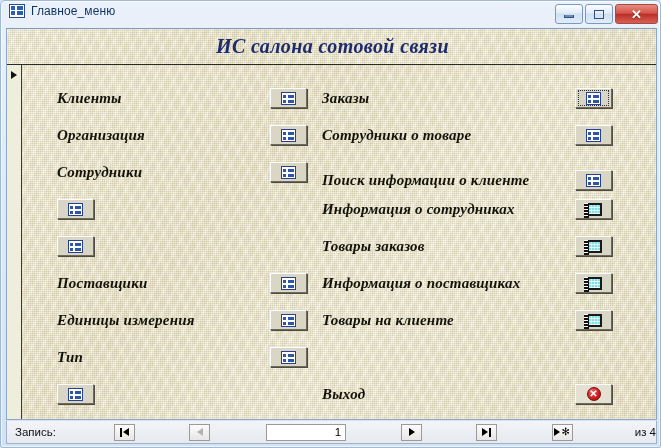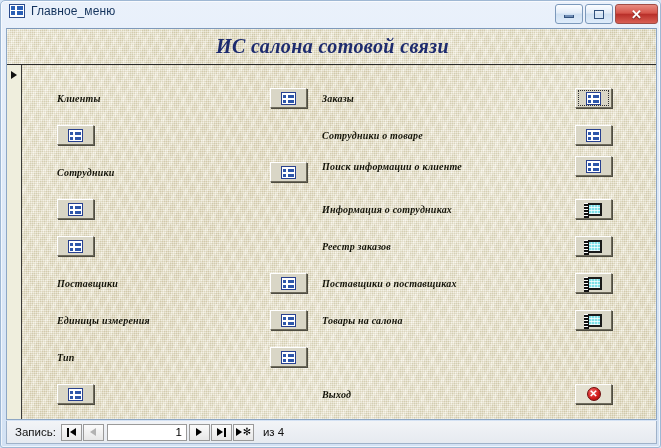--- a/index.html
+++ b/index.html
@@ -205,21 +205,21 @@
     left: 0;
     width: 100%;
     height: 22px;
     display: flex;
     align-items: center;
   }
   .menu-label {
     font-family: "Liberation Serif", "DejaVu Serif", serif;
     font-style: italic;
     font-weight: bold;
-    font-size: 10px;
+    font-size: 15px;
     color: #121208;
     white-space: nowrap;
     flex: 1 1 auto;
     letter-spacing: 0.2px;
   }
 
   
   .cmd-btn {
     flex: none;
     width: 37px;
@@ -331,20 +331,21 @@
     height: 23px;
     box-sizing: border-box;
     background: linear-gradient(180deg, #f2f4f7 0%, #e6eaf0 100%);
     border: 1px solid #9fb2c9;
     border-top: none;
     display: flex;
     align-items: center;
     padding-left: 8px;
     font-size: 11.5px;
     color: #111;
+    justify-content: space-between;
   }
   #nav-label { margin-right: 5px; white-space: nowrap; }
   .nav-btn {
     width: 21px;
     height: 17px;
     box-sizing: border-box;
     background: linear-gradient(180deg, #fbfbfb 0%, #e7e7e7 100%);
     border: 1px solid #9a9a9a;
     margin-right: 1px;
     display: flex;
@@ -420,20 +421,21 @@
       <div class="col" id="col-left">
 
         <div class="menu-row" style="top:22px">
           <span class="menu-label">Клиенты</span>
           <span class="cmd-btn">
             <span class="icon-form"></span>
           </span>
         </div>
 
         <div class="menu-row" style="top:59px">
+          <span class="menu-label">Организация</span>
           <span class="cmd-btn">
             <span class="icon-form"></span>
           </span>
         </div>
 
         <div class="menu-row" style="top:96px">
           <span class="menu-label">Сотрудники</span>
           <span class="cmd-btn">
             <span class="icon-form"></span>
           </span>
@@ -489,50 +491,50 @@
           </span>
         </div>
 
         <div class="menu-row" style="top:59px">
           <span class="menu-label">Сотрудники о товаре</span>
           <span class="cmd-btn">
             <span class="icon-form"></span>
           </span>
         </div>
 
-        <div class="menu-row" style="top:90px">
+        <div class="menu-row" style="top:104px">
           <span class="menu-label">Поиск информации о клиенте</span>
           <span class="cmd-btn">
             <span class="icon-form"></span>
           </span>
         </div>
 
         <div class="menu-row" style="top:133px">
           <span class="menu-label">Информация о сотрудниках</span>
           <span class="cmd-btn">
             <span class="icon-report"></span>
           </span>
         </div>
 
         <div class="menu-row" style="top:170px">
-          <span class="menu-label">Реестр заказов</span>
+          <span class="menu-label">Товары заказов</span>
           <span class="cmd-btn">
             <span class="icon-report"></span>
           </span>
         </div>
 
         <div class="menu-row" style="top:207px">
-          <span class="menu-label">Поставщики о поставщиках</span>
+          <span class="menu-label">Информация о поставщиках</span>
           <span class="cmd-btn">
             <span class="icon-report"></span>
           </span>
         </div>
 
         <div class="menu-row" style="top:244px">
-          <span class="menu-label">Товары на салона</span>
+          <span class="menu-label">Товары на клиенте</span>
           <span class="cmd-btn">
             <span class="icon-report"></span>
           </span>
         </div>
 
         <div class="menu-row" style="top:318px">
           <span class="menu-label">Выход</span>
           <span class="cmd-btn exit">
             <span class="icon-exit">✕</span>
           </span>

